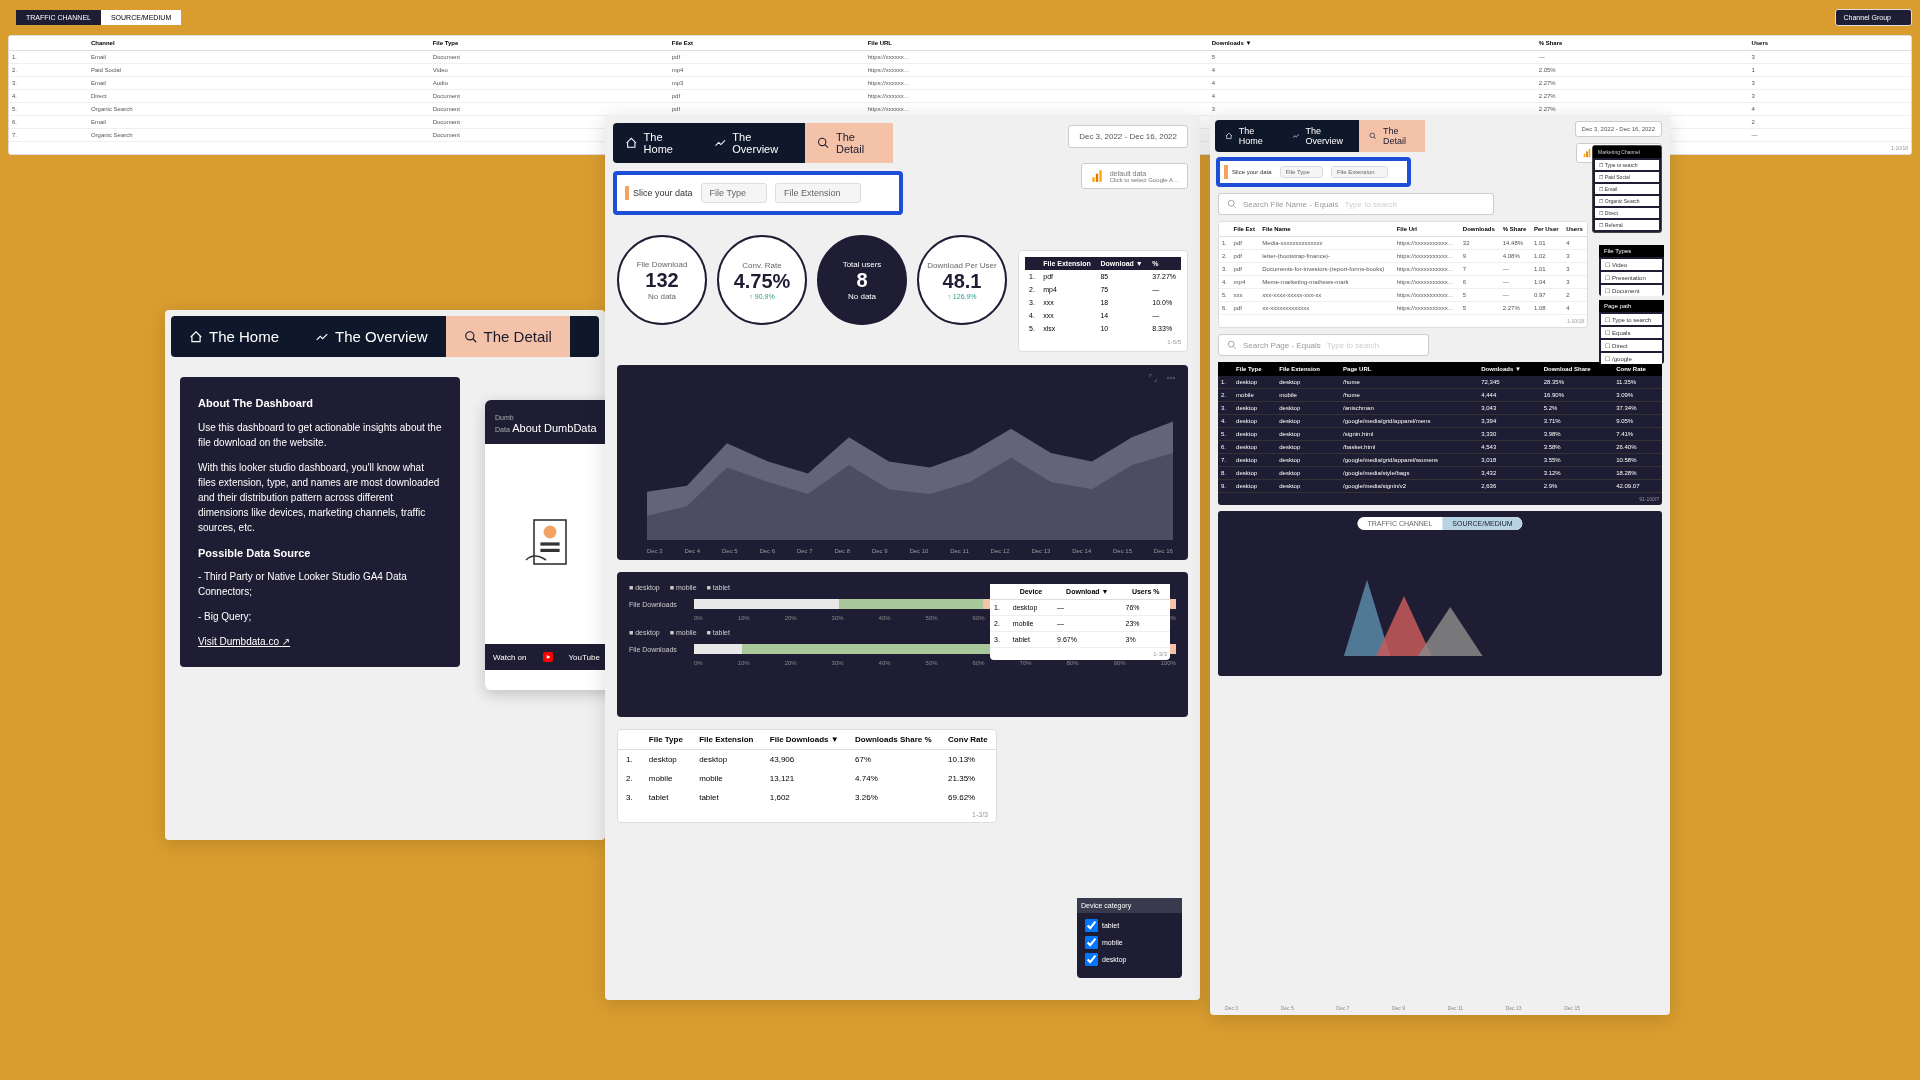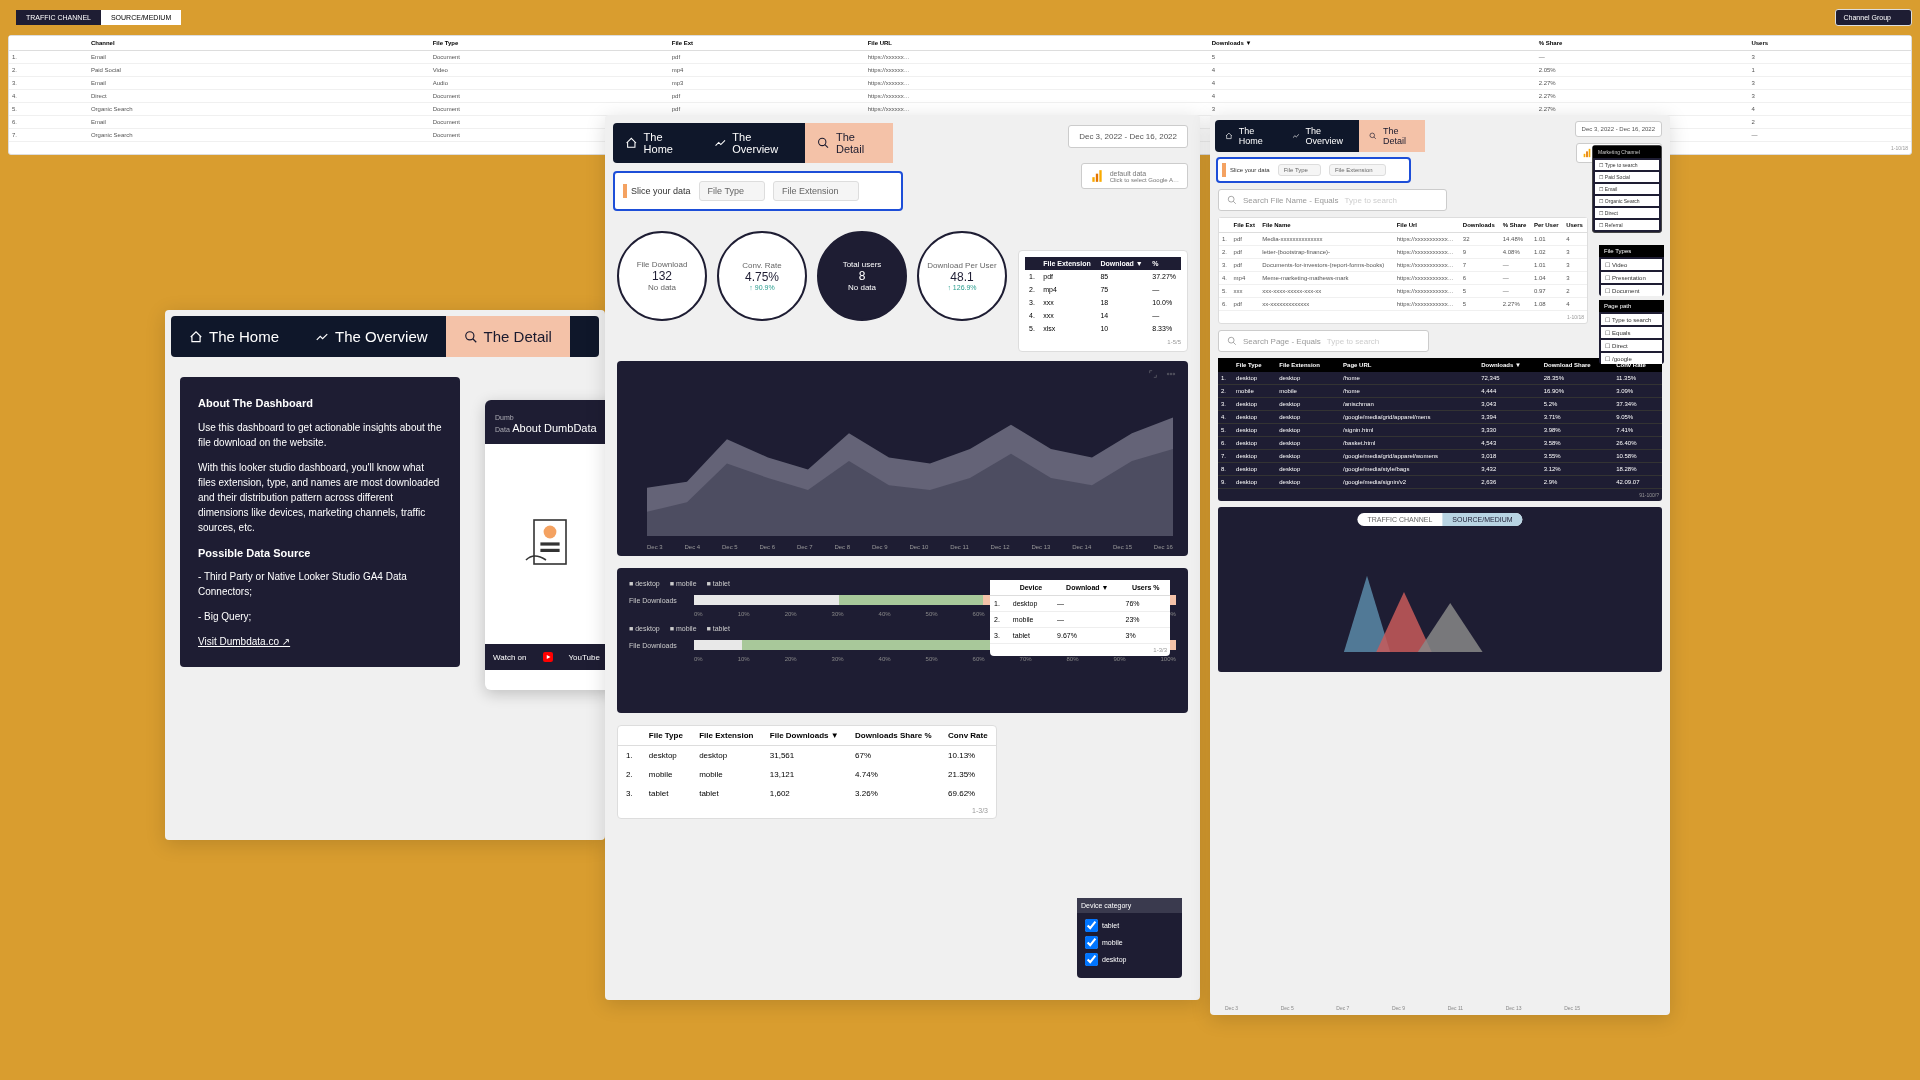--- a/index.html
+++ b/index.html
@@ -19,28 +19,28 @@
 .about-box .link { color: #fff; text-decoration: underline; font-size: 10px; }
 .video-thumb { position: absolute; left: 320px; top: 90px; width: 130px; height: 290px; background: #fff; border-radius: 6px; box-shadow: 0 4px 15px rgba(0,0,0,0.2); overflow: hidden; }
 .video-head { background: #1e1d33; color: #fff; font-size: 11px; padding: 10px; }
 .video-body { height: 200px; display: flex; align-items: center; justify-content: center; background: #fff; }
 .video-foot { background: #1e1d33; color: #fff; font-size: 8px; padding: 8px; display: flex; align-items: center; gap: 16px; }
 
 
 .p2 { left: 605px; top: 115px; width: 595px; height: 885px; }
 .p2 .nav { margin: 8px; }
 .p2 .nav-item { font-size: 11px; padding: 8px 12px; }
-.slice-bar { display: flex; gap: 8px; margin: 0 8px 8px 8px; padding: 8px; border: 2px solid #1d4ed8; background: #fff; border-radius: 4px; align-items: center; }
+.slice-bar { display: flex; gap: 8px; margin: 0 8px 8px 8px; padding: 8px; border: 4px solid #1d4ed8; background: #fff; border-radius: 4px; align-items: center; }
 .slice-label { font-size: 9px; color: #333; display: flex; align-items: center; gap: 4px; }
 .slice-label::before { content: ''; width: 4px; height: 14px; background: #f4a261; }
 .select { background: #f5f5f5; border: 1px solid #ddd; font-size: 9px; padding: 4px 20px 4px 8px; border-radius: 3px; color: #666; position: relative; }
 .circles { display: flex; gap: 10px; margin: 20px 12px; }
 .circle { width: 90px; height: 90px; border-radius: 50%; border: 2px solid #1e1d33; background: #fff; display: flex; flex-direction: column; align-items: center; justify-content: center; font-size: 8px; color: #666; }
 .circle.dark { background: #1e1d33; color: #fff; border-color: #1e1d33; }
-.circle .val { font-size: 12px; font-weight: normal; color: #1e1d33; }
+.circle .val { font-size: 20px; font-weight: bold; color: #1e1d33; }
 .circle.dark .val { color: #fff; }
 .circle .delta { font-size: 7px; color: #2a9d8f; }
 .ext-table { position: absolute; right: 12px; top: 135px; width: 170px; background: #fff; border: 1px solid #ddd; border-radius: 4px; padding: 6px; font-size: 7px; }
 .ext-table th, .ext-table td { padding: 3px 4px; text-align: left; }
 .ext-table th { background: #1e1d33; color: #fff; font-size: 7px; }
 .ext-table table { width: 100%; border-collapse: collapse; }
 
 .area-chart { background: #1e1d33; margin: 40px 12px 12px 12px; height: 195px; border-radius: 4px; position: relative; padding: 30px 15px 20px 30px; }
 .area-chart svg { width: 100%; height: 100%; }
 .area-x { position: absolute; bottom: 6px; left: 30px; right: 15px; display: flex; justify-content: space-between; font-size: 6px; color: #999; }
@@ -399,21 +399,21 @@
             <th>File Downloads ▼</th>
             <th>Downloads Share %</th>
             <th>Conv Rate</th>
           </tr>
         </thead>
         <tbody id="tt-b">
           <tr>
             <td>1.</td>
             <td>desktop</td>
             <td>desktop</td>
-            <td>31,561</td>
+            <td>43,906</td>
             <td>67%</td>
             <td>10.13%</td>
           </tr>
           <tr>
             <td>2.</td>
             <td>mobile</td>
             <td>mobile</td>
             <td>13,121</td>
             <td>4.74%</td>
             <td>21.35%</td>
@@ -474,21 +474,21 @@
         <div>default data</div>
         <div>Click to select Google A…</div>
       </div>
   </div>
   <div class="slice-bar" style="width:195px;padding:4px;margin:2px 6px">
     <span class="slice-label" style="font-size:6px">Slice your data</span>
     <div class="select" style="font-size:6px;padding:2px 12px 2px 5px">File Type</div>
     <div class="select" style="font-size:6px;padding:2px 12px 2px 5px">File Extension</div>
   </div>
 
-  <div class="search-bar" style="width:229px">
+  <div class="search-bar" style="width:276px">
     <svg width="10" height="10" viewBox="0 0 24 24" fill="none" stroke="#999" stroke-width="2">
         <circle cx="10" cy="10" r="7"></circle>
         <path d="M21 21l-6-6"></path>
       </svg>
     <span>Search File Name - Equals</span>
       <span style="opacity:.5">Type to search</span>
   </div>
 
   <div class="dt-table" style="width:370px">
     <table>

